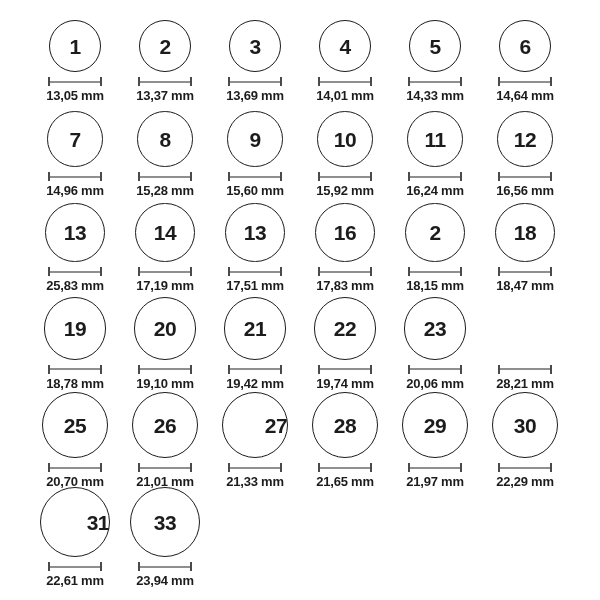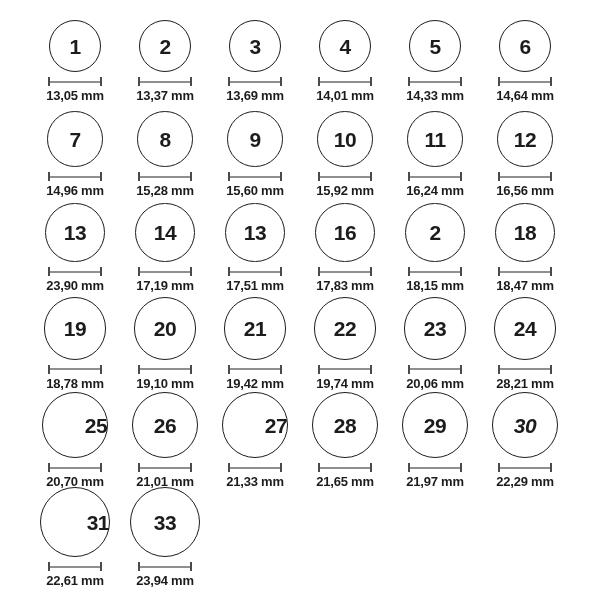--- a/index.html
+++ b/index.html
@@ -191,21 +191,21 @@
       </div>
     </div>
     <div class="size-row">
       <div class="size-cell">
         <div class="size-circle" style="width: 59.2px; height: 59.2px;">
           <span class="size-number">13</span>
         </div>
         <div class="measure">
           <div class="measure-line"></div>
         </div>
-        <div class="diameter-label">23,90 mm</div>
+        <div class="diameter-label">25,83 mm</div>
       </div>
       <div class="size-cell">
         <div class="size-circle" style="width: 59.2px; height: 59.2px;">
           <span class="size-number">14</span>
         </div>
         <div class="measure">
           <div class="measure-line"></div>
         </div>
         <div class="diameter-label">17,19 mm</div>
       </div>
@@ -286,32 +286,29 @@
       <div class="size-cell">
         <div class="size-circle" style="width: 62.8px; height: 62.8px;">
           <span class="size-number">23</span>
         </div>
         <div class="measure">
           <div class="measure-line"></div>
         </div>
         <div class="diameter-label">20,06 mm</div>
       </div>
       <div class="size-cell">
-        <div class="size-circle" style="width: 62.8px; height: 62.8px;">
-          <span class="size-number">24</span>
-        </div>
         <div class="measure">
           <div class="measure-line"></div>
         </div>
         <div class="diameter-label">28,21 mm</div>
       </div>
     </div>
     <div class="size-row">
       <div class="size-cell">
-        <div class="size-circle" style="width: 66.4px; height: 66.4px; justify-content: flex-end;">
+        <div class="size-circle" style="width: 66.4px; height: 66.4px;">
           <span class="size-number">25</span>
         </div>
         <div class="measure">
           <div class="measure-line"></div>
         </div>
         <div class="diameter-label">20,70 mm</div>
       </div>
       <div class="size-cell">
         <div class="size-circle" style="width: 66.4px; height: 66.4px;">
           <span class="size-number">26</span>
@@ -342,21 +339,21 @@
       <div class="size-cell">
         <div class="size-circle" style="width: 66.4px; height: 66.4px;">
           <span class="size-number">29</span>
         </div>
         <div class="measure">
           <div class="measure-line"></div>
         </div>
         <div class="diameter-label">21,97 mm</div>
       </div>
       <div class="size-cell">
-        <div class="size-circle" style="width: 66.4px; height: 66.4px; font-style: italic;">
+        <div class="size-circle" style="width: 66.4px; height: 66.4px;">
           <span class="size-number">30</span>
         </div>
         <div class="measure">
           <div class="measure-line"></div>
         </div>
         <div class="diameter-label">22,29 mm</div>
       </div>
     </div>
     <div class="size-row last">
       <div class="size-cell">

